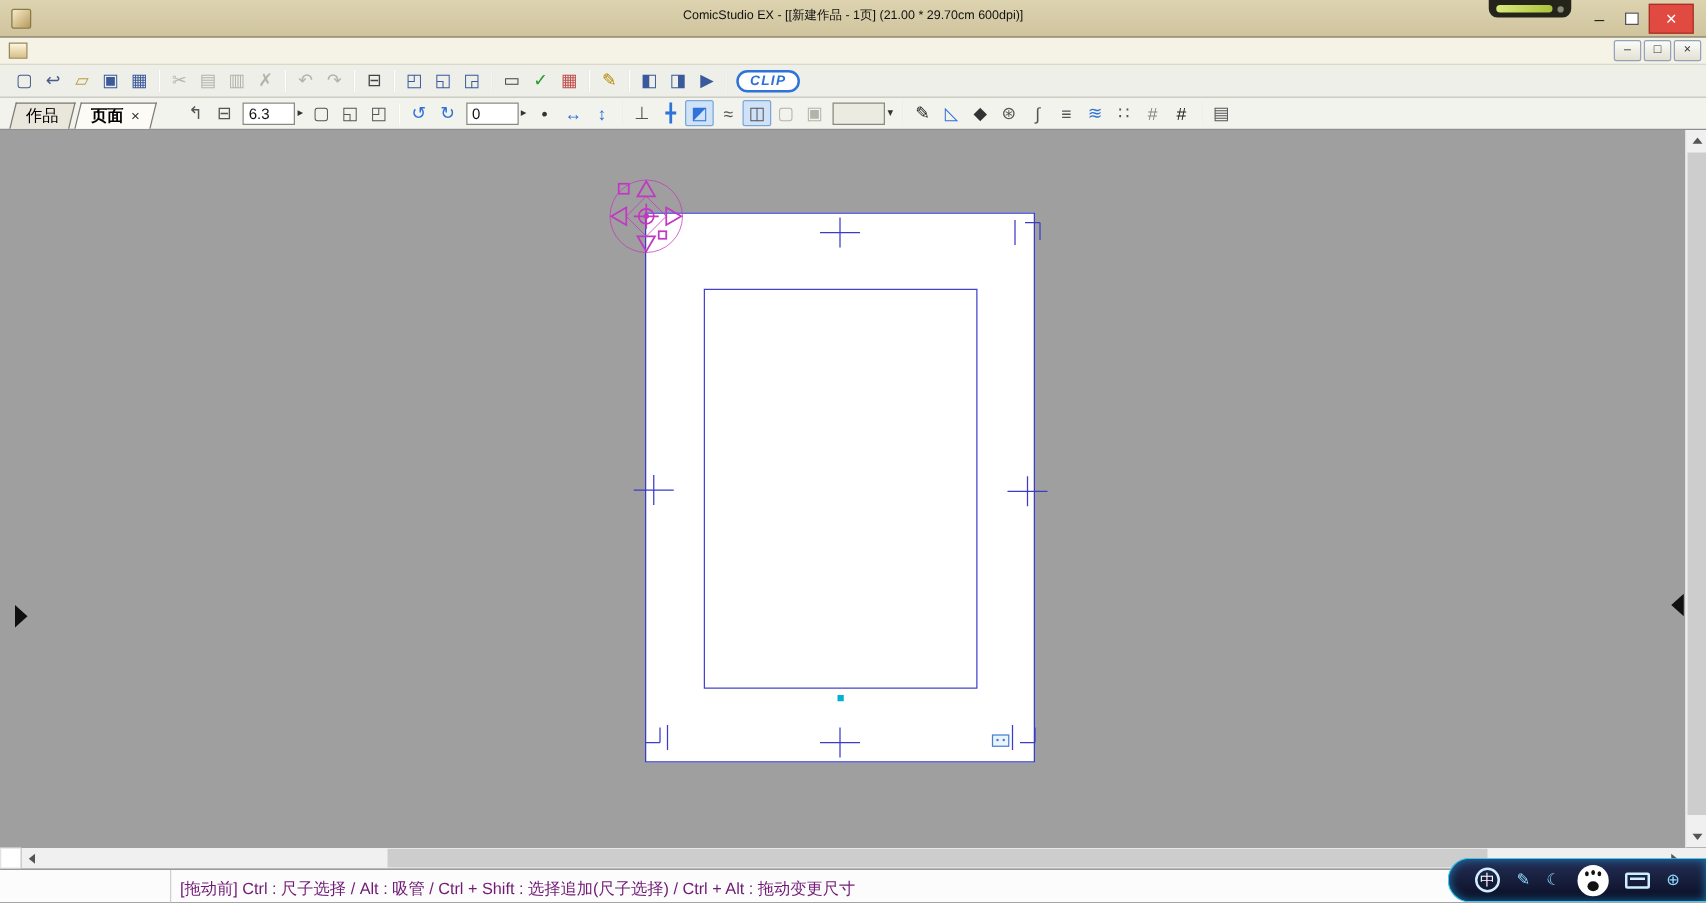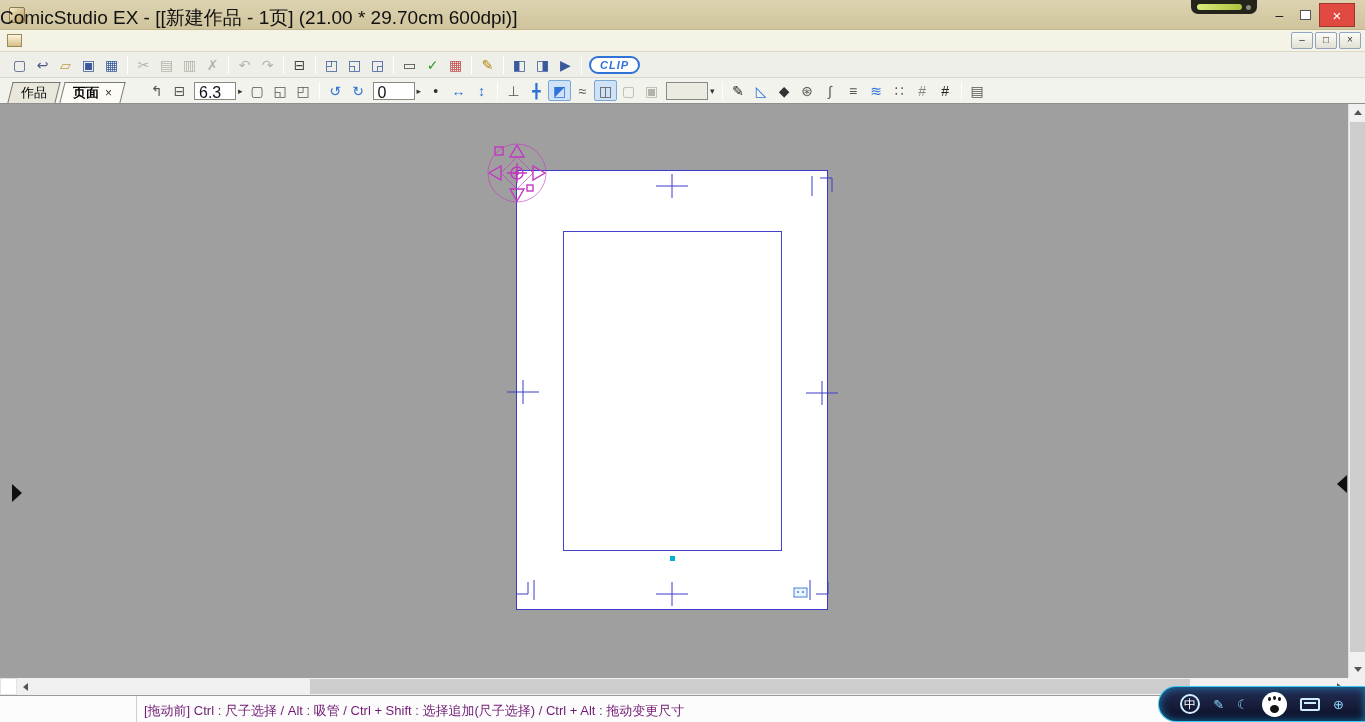--- a/index.html
+++ b/index.html
@@ -4,21 +4,21 @@
 <style>
   * { box-sizing: border-box; margin: 0; padding: 0; }
   html,body { width:1365px; height:722px; }
   body { position:relative; background:#000; font-family:"Liberation Sans","DejaVu Sans",sans-serif; overflow:hidden; }
 
   
   .titlebar{position:absolute;top:0;left:0;width:1365px;height:30px;
     background:linear-gradient(#ddd3b0,#cfc49d);border-bottom:1px solid #c2b790;}
   .app-icon{position:absolute;left:9px;top:7px;width:16px;height:16px;
     background:linear-gradient(135deg,#f7ecca,#b79a5b);border:1px solid #8a7a4a;border-radius:2px;}
-  .title-text{position:absolute;left:0;right:0;top:5px;font-size:19px;color:#111;}
+  .title-text{position:absolute;left:0;right:0;top:5px;text-align:center;font-size:10px;color:#111;}
   .recorder{position:absolute;right:108px;top:0;width:66px;height:14px;background:#24241a;
     border-radius:0 0 7px 7px;display:flex;align-items:center;padding:2px 6px;}
   .recorder .bar{flex:1;height:6px;background:linear-gradient(90deg,#dcea7e,#a9c23c);border-radius:3px;}
   .recorder .dot{width:5px;height:5px;border-radius:50%;background:#8a8a7a;margin-left:4px;}
   .caption{position:absolute;right:10px;top:3px;height:24px;display:flex;align-items:stretch;gap:1px;}
   .cap-btn{width:25px;display:flex;align-items:center;justify-content:center;font-size:14px;color:#222;}
   .cap-max-box{width:11px;height:10px;background:#fff;border:1px solid #555;}
   .cap-close{width:36px;background:#e14a41;border:1px solid #a53228;color:#fff;font-size:15px;}
 
   
@@ -44,21 +44,21 @@
   .tsep{width:1px;height:18px;background:#c2c2ba;border-right:1px solid #ffffff;margin:0 4px;flex:0 0 auto;}
   .cliplogo{height:18px;padding:0 9px;border:2px solid #2f72d8;border-radius:10px;color:#2f72d8;
     font-size:11px;font-weight:bold;font-style:italic;display:flex;align-items:center;background:#fff;
     margin-left:3px;letter-spacing:1px;}
   .tab{height:21px;padding:0 10px;font-size:13px;border:1px solid #7a7a72;border-bottom:none;
     background:#e9e7db;transform:skewX(-14deg);margin-right:4px;display:flex;align-items:center;gap:6px;}
   .tab>*{transform:skewX(14deg);display:inline-block;}
   .tab.active{background:#fcfbf5;font-weight:bold;}
   .tab-close{font-size:12px;color:#333;font-weight:normal;}
   .fieldwrap{display:flex;align-items:center;margin:0 3px;flex:0 0 auto;}
-  .field{width:42px;height:18px;background:#fff;border:1px solid #8a8a82;font-size:16px;padding:1px 4px;color:#111;overflow:hidden;}
+  .field{width:42px;height:18px;background:#fff;border:1px solid #8a8a82;font-size:12px;padding:1px 4px;color:#111;overflow:hidden;}
   .field.grayed{background:#ecebe2;color:#999;}
   .fieldarrow{font-size:9px;color:#333;margin-left:2px;}
 
   
   .main{position:absolute;top:104px;left:0;width:1348px;height:574px;background:#9f9f9f;overflow:hidden;}
   .page{position:absolute;left:516px;top:66px;width:312px;height:440px;background:#fff;border:1px solid #3a3ac8;}
   .inner-frame{position:absolute;left:46px;top:60px;width:219px;height:320px;border:1px solid #4343cc;}
   .marks-svg{position:absolute;left:0;top:0;}
   .widget-svg{position:absolute;left:477px;top:29px;}
   .handle-left{position:absolute;left:12px;top:380px;width:0;height:0;

